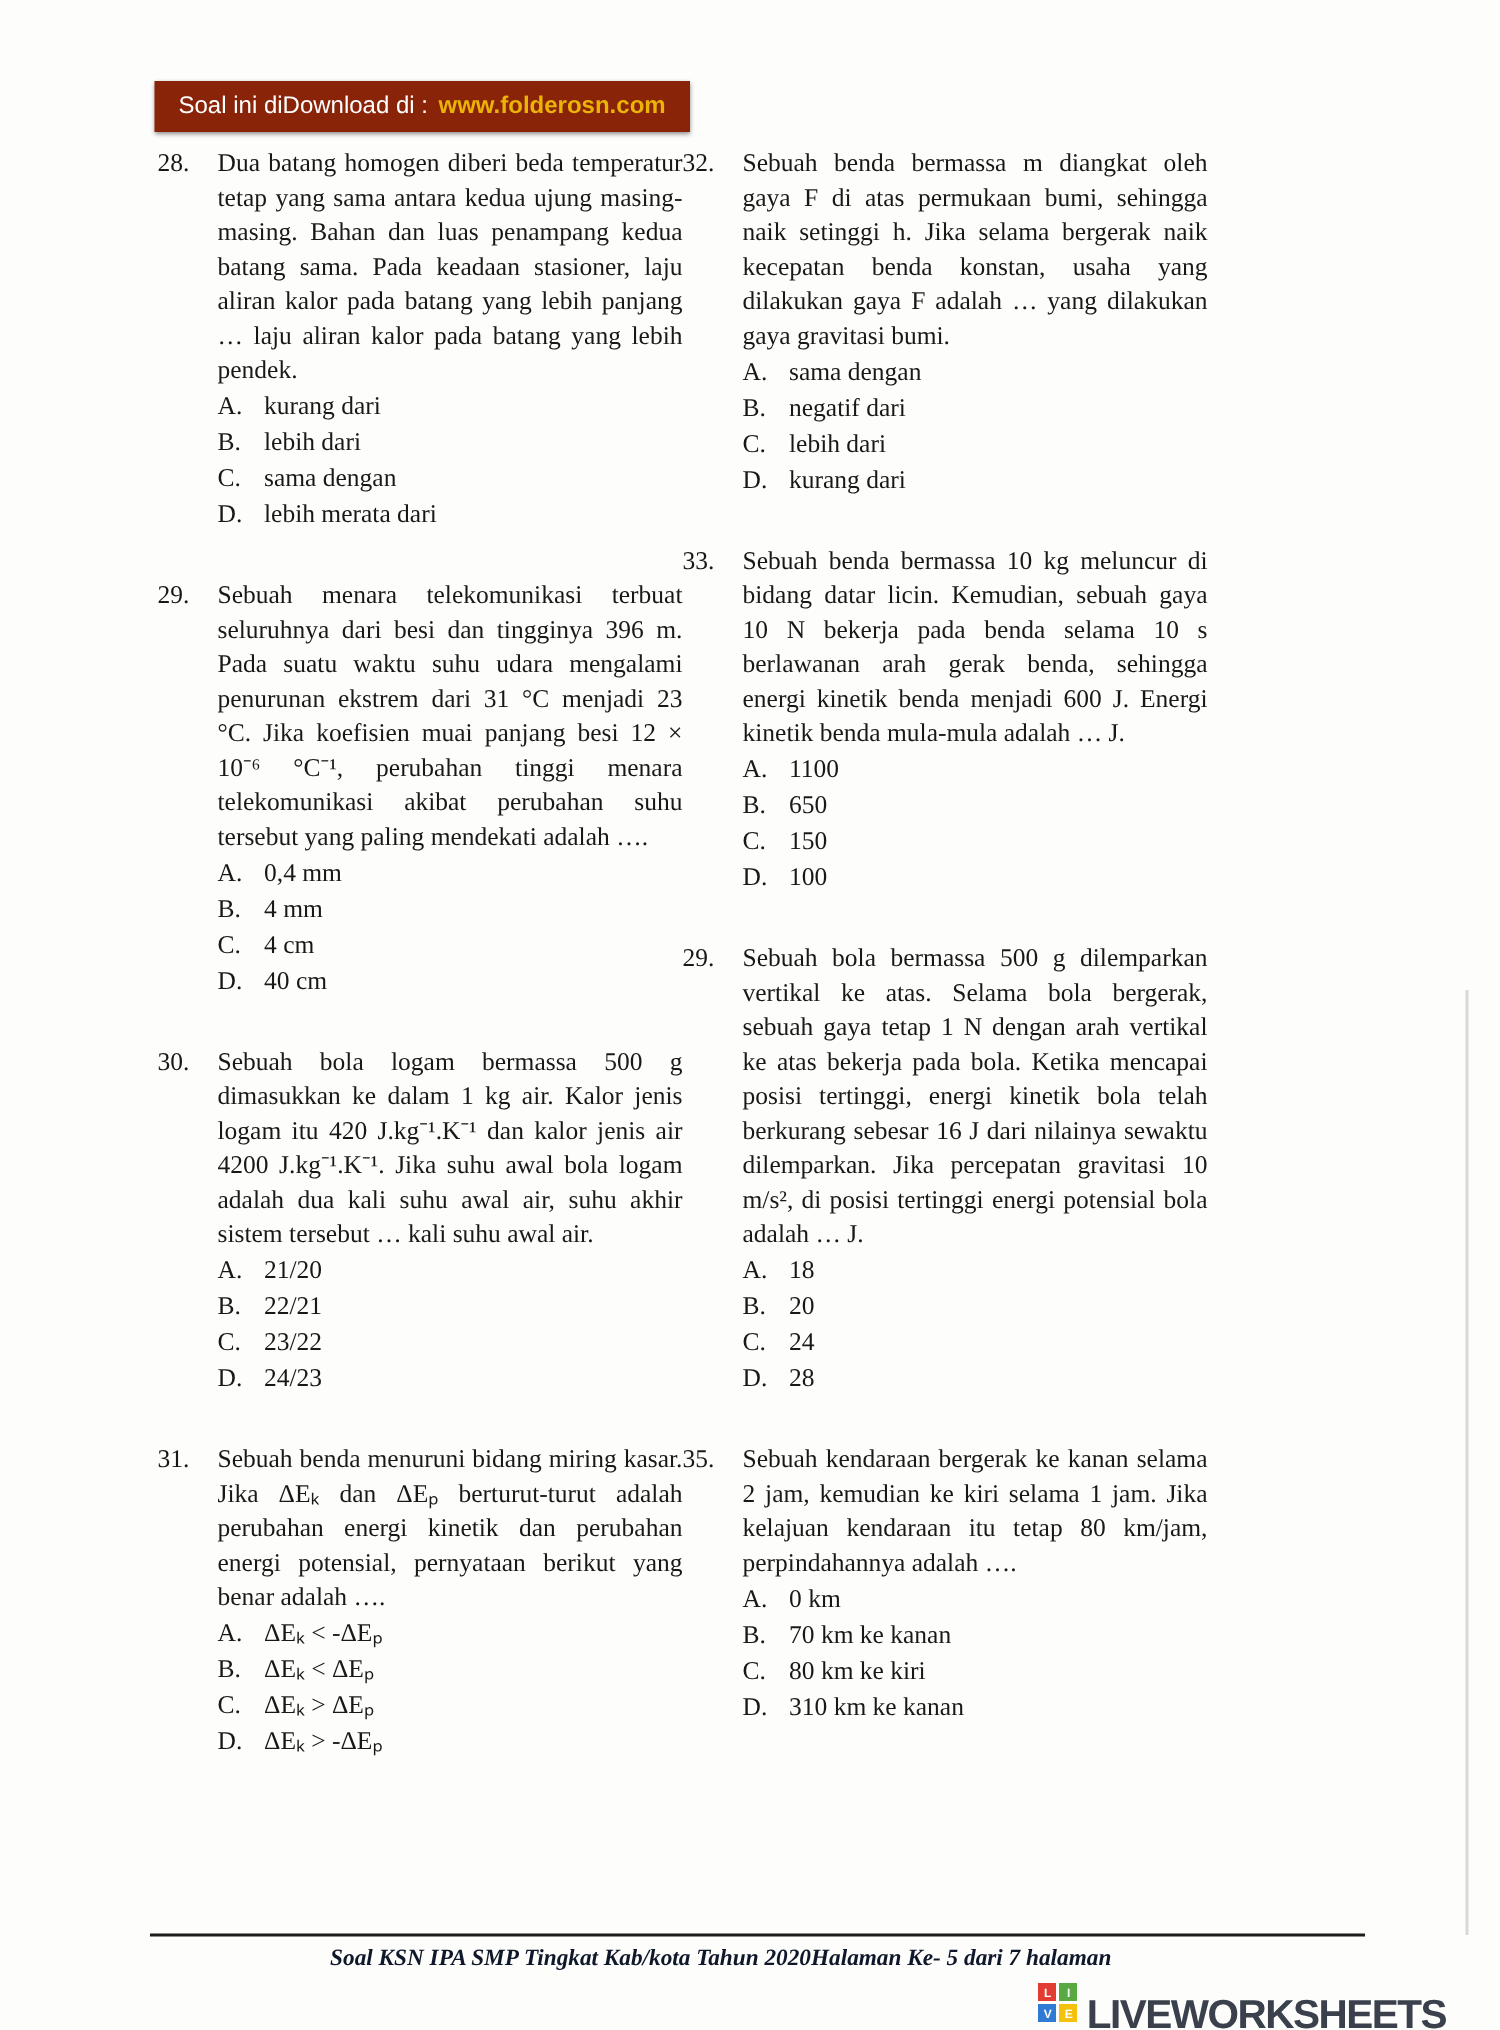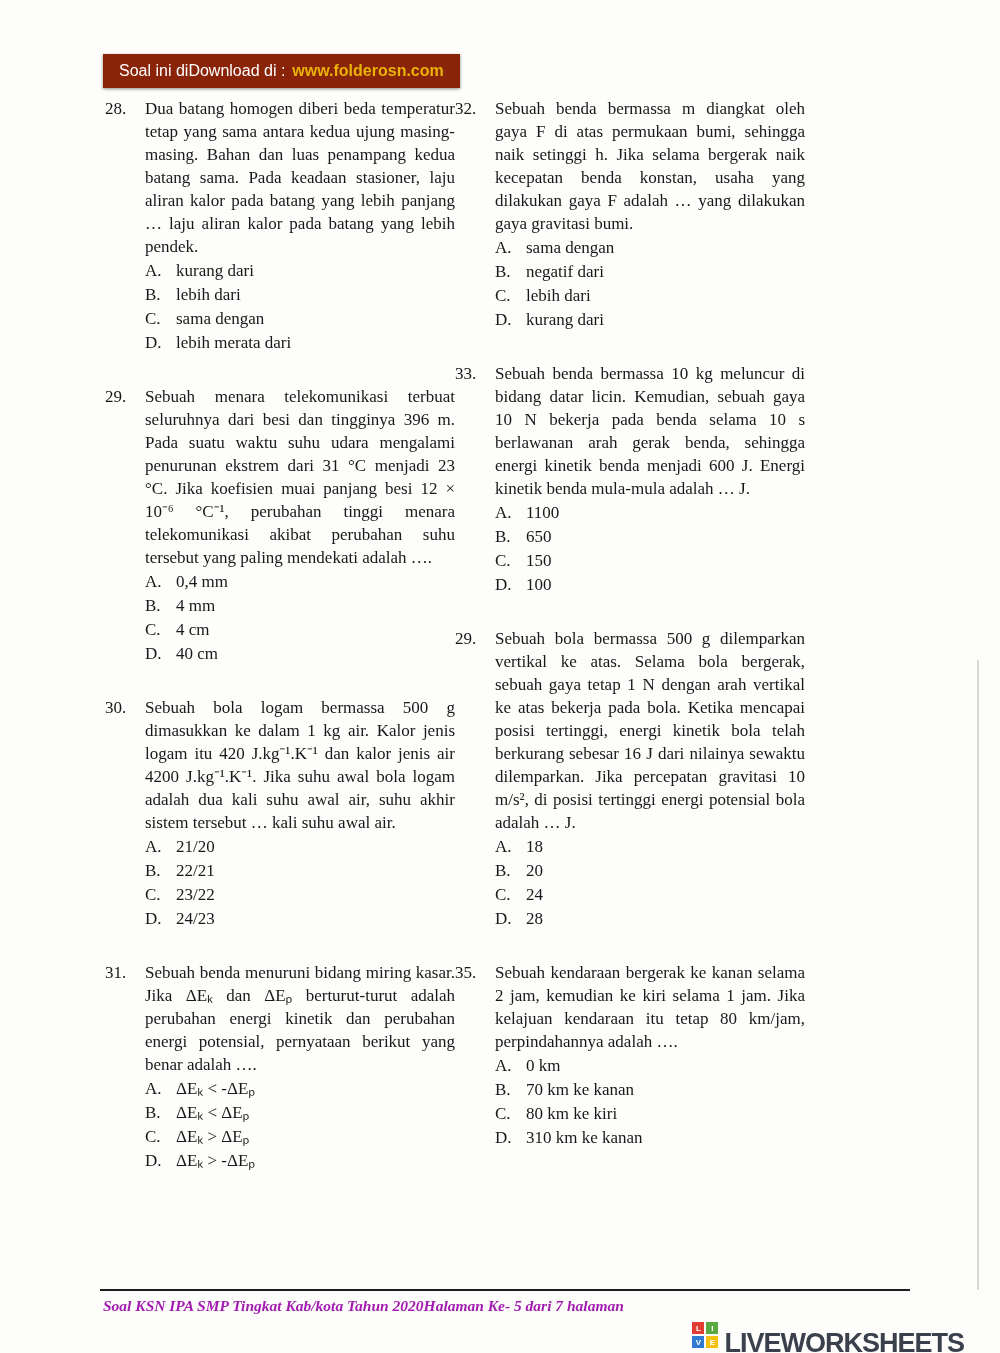--- a/index.html
+++ b/index.html
@@ -54,25 +54,25 @@
     top: 1289px;
     width: 810px;
     border-top: 2px solid #1d1d1d;
   }
   .footer-row {
     position: absolute;
     left: 103px;
     top: 1297px;
     width: 755px;
     display: flex;
-    justify-content: flex-start;
+    justify-content: center;
     font-size: 15.5px;
     font-weight: bold;
     font-style: italic;
-    color: #a21caf;
+    color: #0f172a;
   }
   .brand {
     position: absolute;
     right: 36px;
     top: 1312px;
     display: flex;
     align-items: center;
     gap: 5px;
   }
   .brand-icon {

